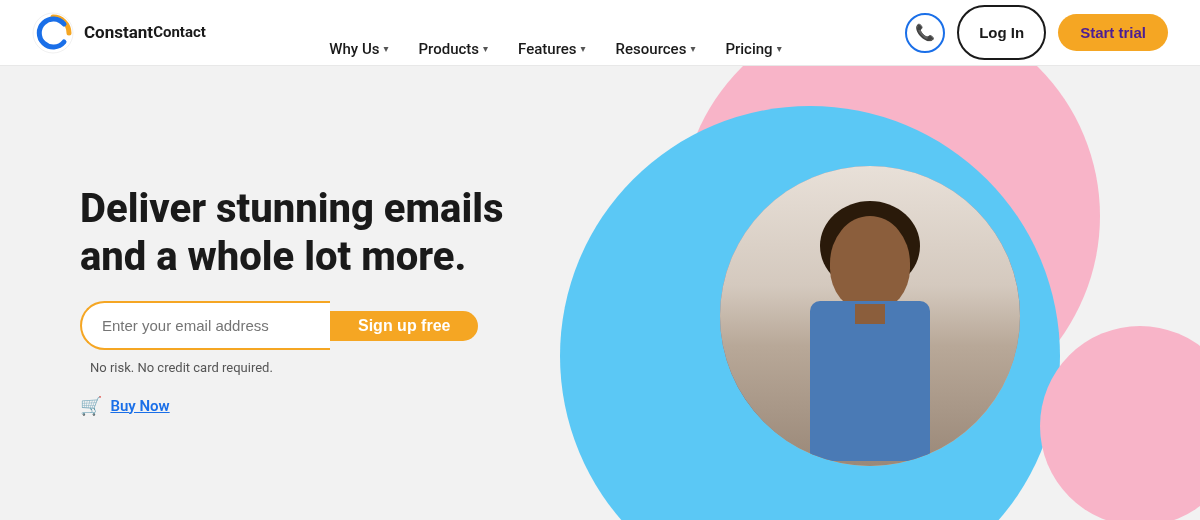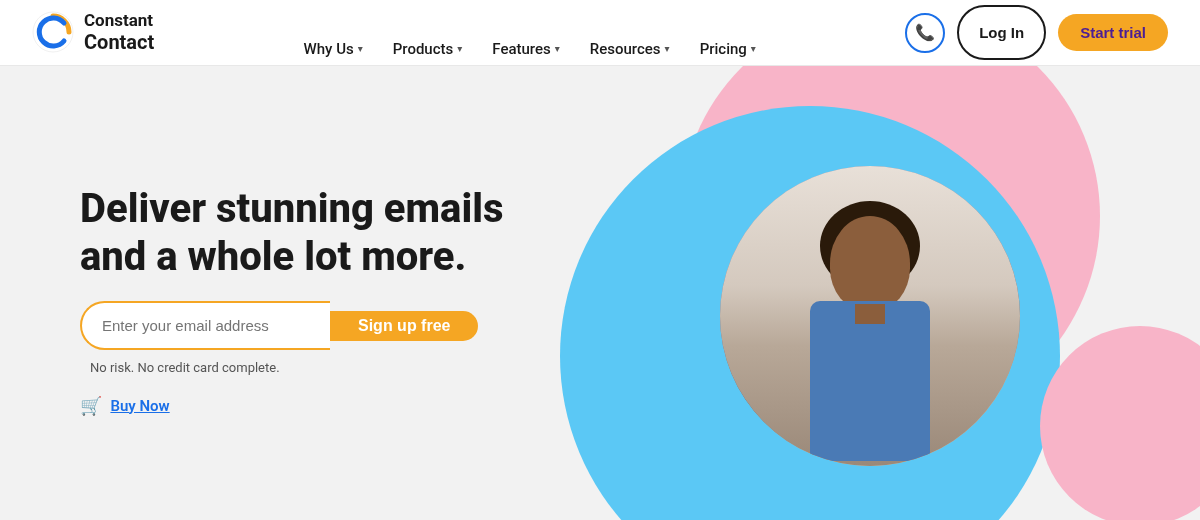--- a/index.html
+++ b/index.html
@@ -6,23 +6,23 @@
     body { font-family: -apple-system, BlinkMacSystemFont, 'Segoe UI', Roboto, sans-serif; width: 1200px; height: 520px; overflow: hidden; background: #fff; }
 
     
     nav {
       display: flex; align-items: center; justify-content: space-between;
       padding: 0 32px; height: 66px; background: #fff;
       border-bottom: 1px solid #e8e8e8; position: relative; z-index: 10;
     }
     .logo-area { display: flex; align-items: center; gap: 10px; text-decoration: none; }
     .logo-icon { width: 42px; height: 42px; }
-    .logo-text { display: flex; flex-direction: column; line-height: 1.15; }
+    .logo-text { display: flex; flex-direction: row; line-height: 1.15; align-items: center; }
     .logo-text span:first-child { font-size: 17px; font-weight: 700; color: #1a1a1a; }
-    .logo-text span:last-child { font-size: 20px; font-weight: 700; color: #1a1a1a; }
+    .logo-text span:last-child { font-size: 15px; font-weight: 700; color: #1a1a1a; }
 
     .nav-links { display: flex; align-items: center; gap: 6px; }
     .nav-link {
       display: flex; align-items: center; gap: 4px;
       font-size: 15px; color: #1a1a1a; padding: 8px 12px;
       cursor: pointer; font-weight: 500; white-space: nowrap;
       border-radius: 4px;
       margin-top: 32px;
     }
     .chevron { font-size: 10px; color: #555; }
@@ -264,20 +264,20 @@
   </div>
 
   <div class="hero-content">
     <h1 class="hero-title">Deliver stunning emails and a whole lot more.</h1>
 
     <div class="signup-row">
       <input class="email-input" type="email" placeholder="Enter your email address" style="">
       <button class="signup-btn">Sign up free</button>
     </div>
 
-    <p class="no-risk">No risk. No credit card complete.</p>
+    <p class="no-risk">No risk. No credit card required.</p>
 
     <div class="buy-now-row">
       <span class="cart-icon">🛒</span>
       <a class="buy-now-link" href="#">Buy Now</a>
     </div>
   </div>
 </section>
 
 </body></html>

